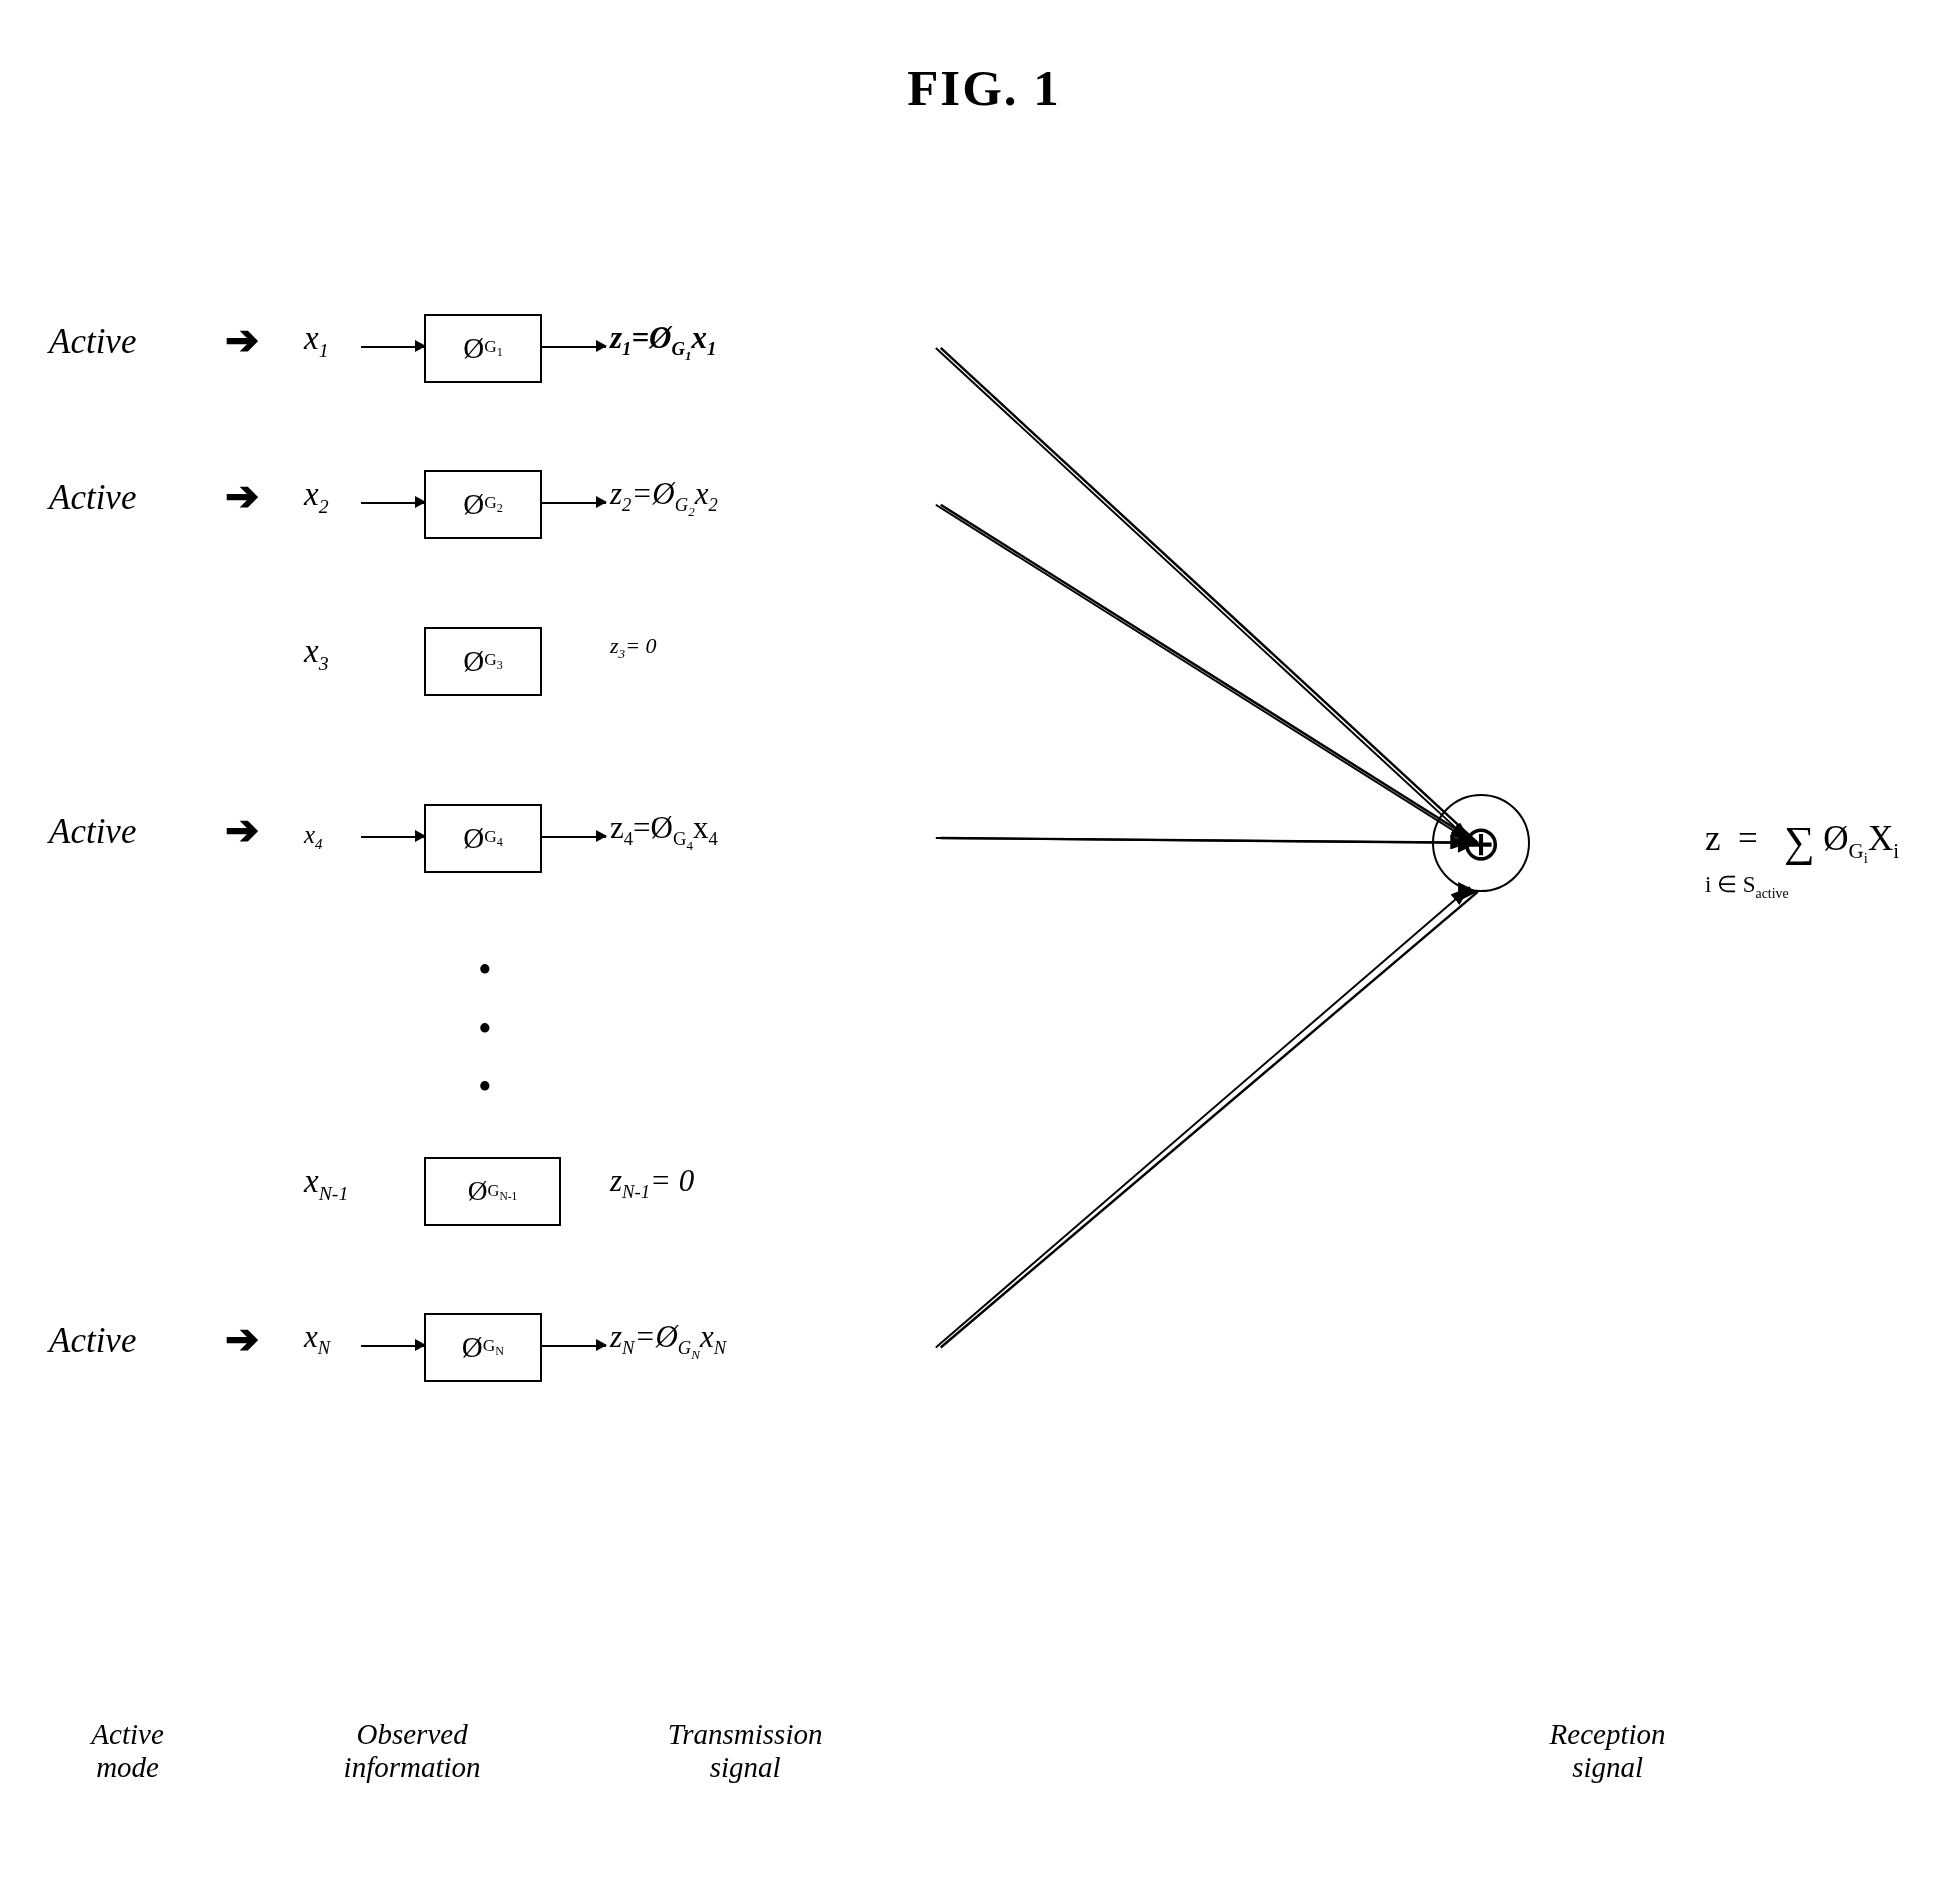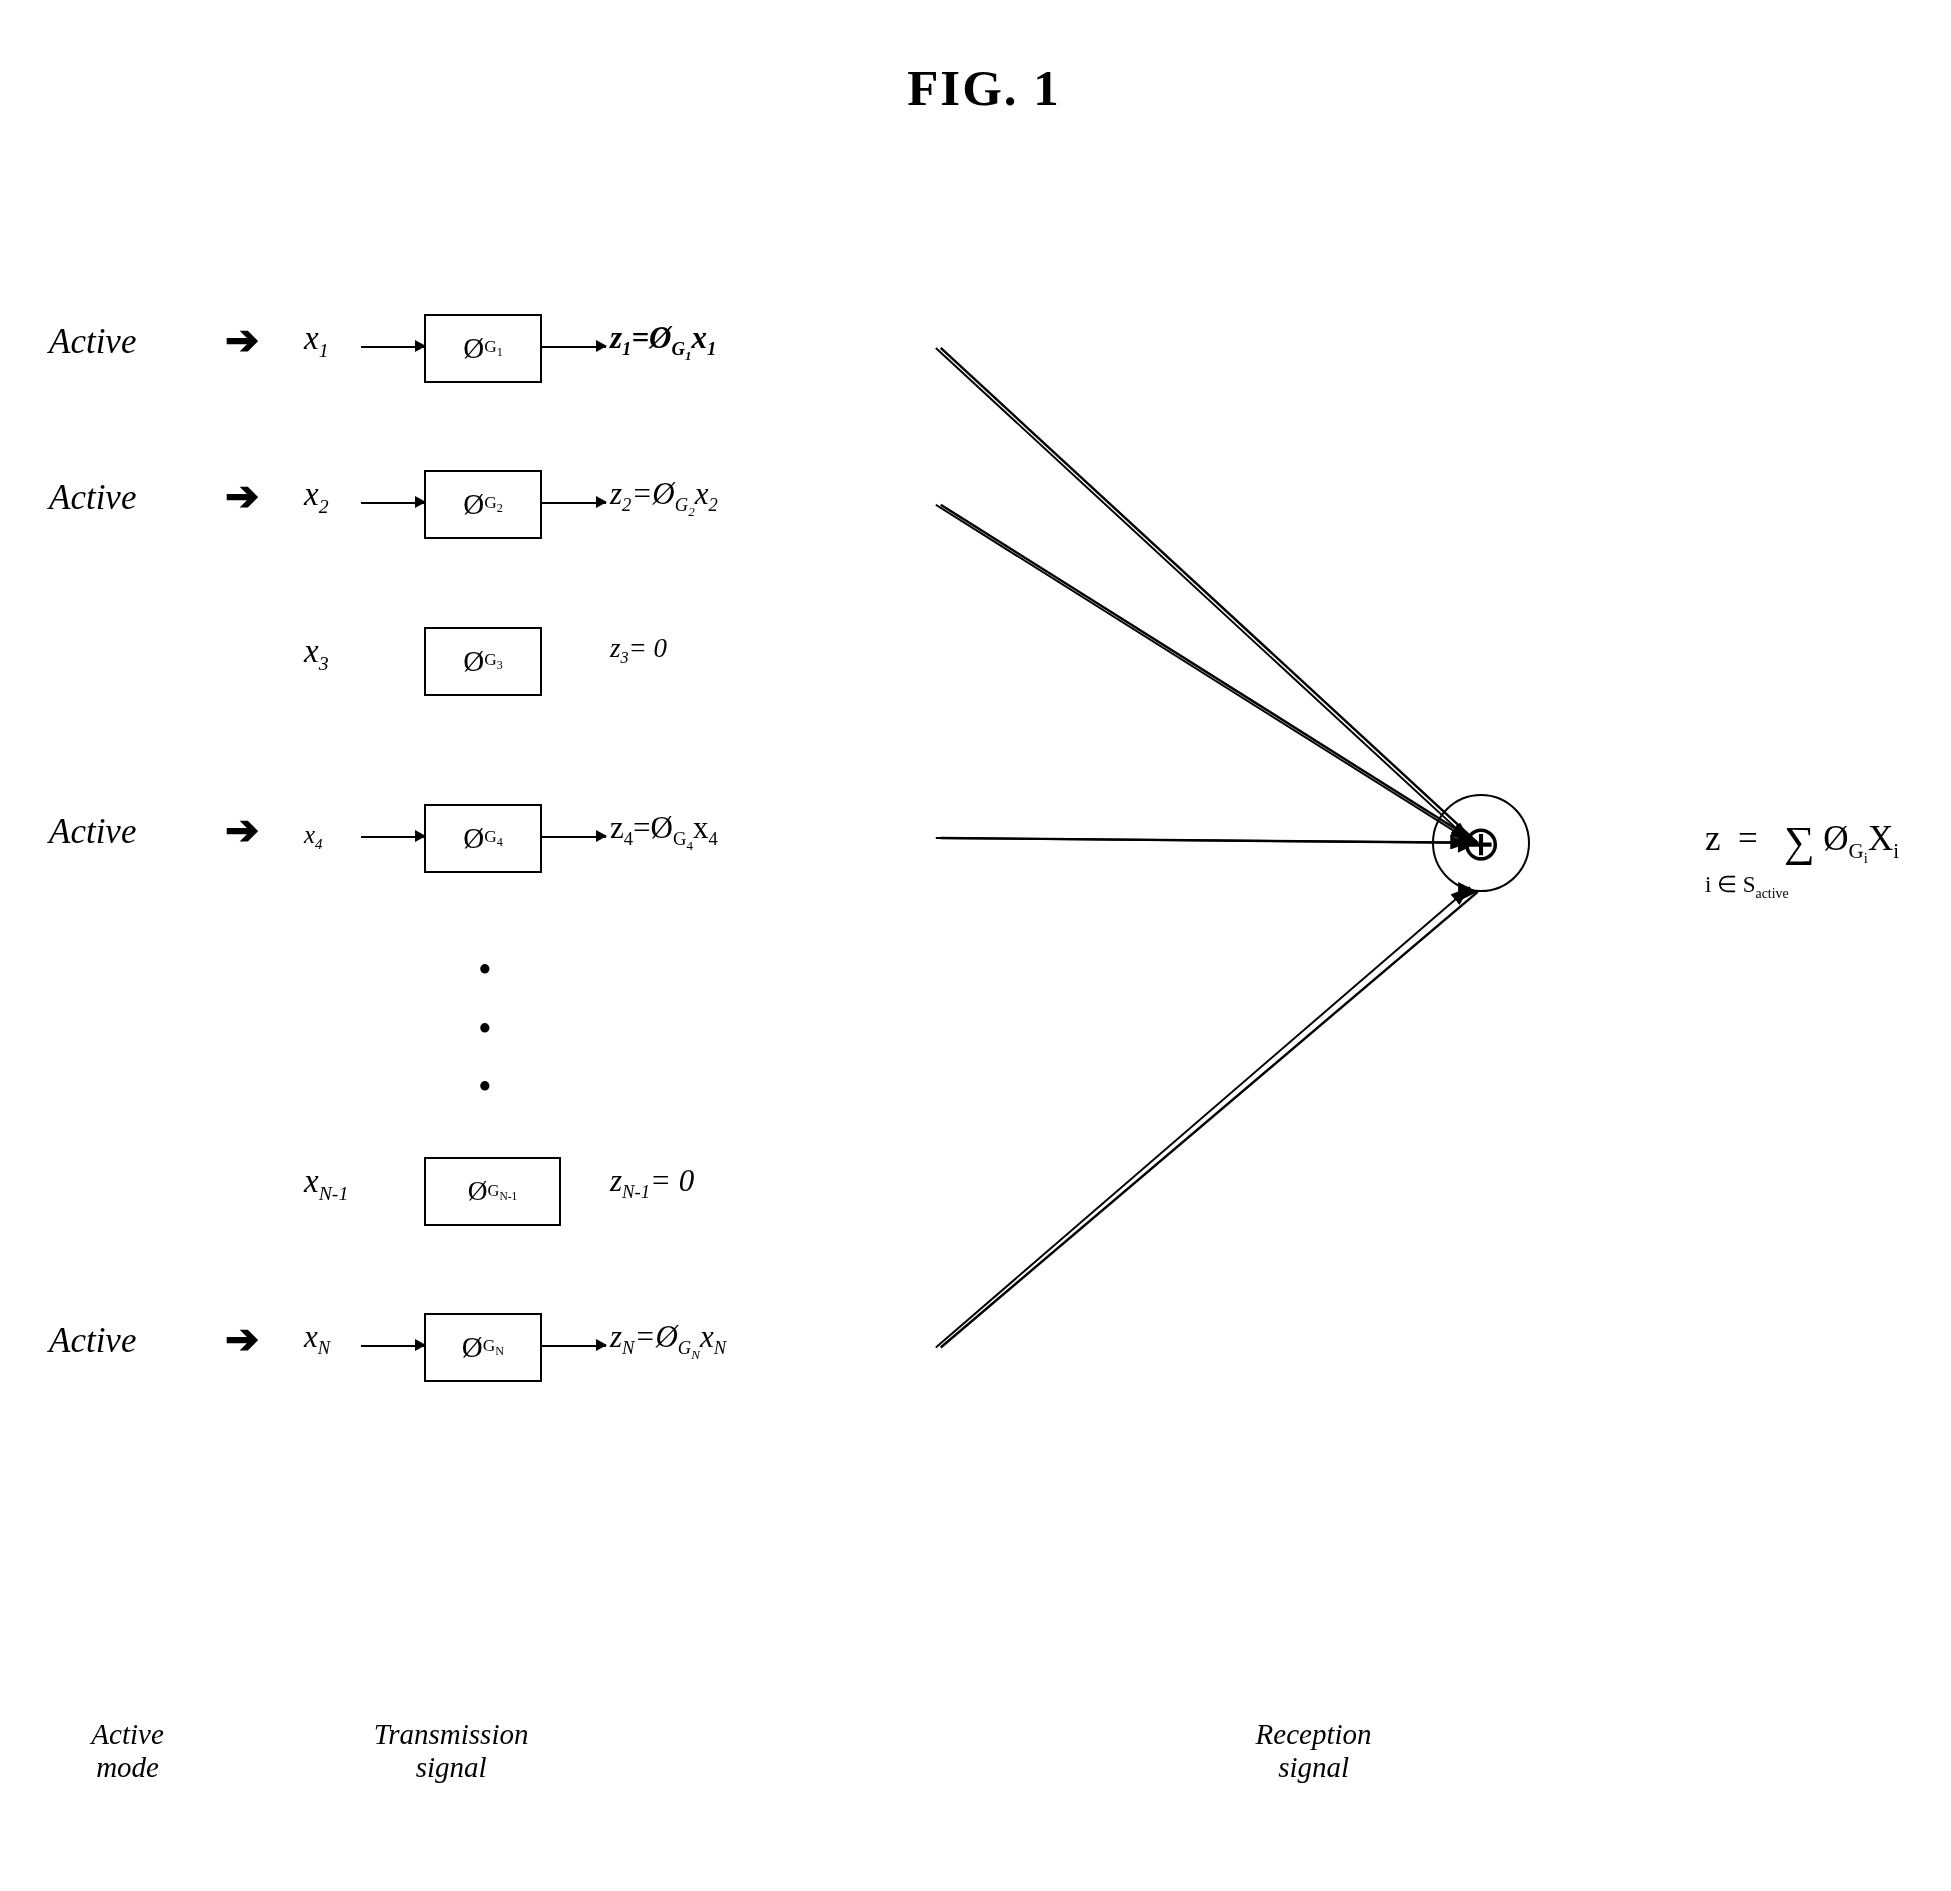--- a/index.html
+++ b/index.html
@@ -162,21 +162,21 @@
       <div style="position:absolute; right:-1px; top:-5.9px; border-left:11.8px solid #000; border-top:6.9px solid transparent; border-bottom:6.9px solid transparent;"></div>
     </div>
     <span style="position:absolute; left:610px; top:5.9px; font-size:31px; font-style:italic;">z<sub>2</sub>=Ø<sub>G<sub style="font-size:0.7em">2</sub></sub>x<sub>2</sub></span>
   </div>
 
   <div style="position:absolute; top:431px; left:0; width:1176px;">
     <span style="position:absolute; left:304px; top:5.9px; font-size:33px; font-style:italic;">x<sub>3</sub></span>
     <div style="position:absolute; left:424px; top:0px; width:118px; height:69px; border:2.5px solid #000; display:flex; align-items:center; justify-content:center; font-size:29px;">
       Ø<sub>G<sub style="font-size:0.7em">3</sub></sub>
     </div>
-    <span style="position:absolute; left:610px; top:5.9px; font-size:27px; font-style:italic;">z<sub>3</sub>= 0</span>
+    <span style="position:absolute; left:610px; top:5.9px; font-size:22px; font-style:italic;">z<sub>3</sub>= 0</span>
   </div>
 
   <div style="position:absolute; top:608px; left:0; width:1176px;">
     <span style="position:absolute; left:49px; top:7.8px; font-size:35px; font-style:italic;">Active</span>
     <span style="position:absolute; left:225px; top:2px; font-size:41px; font-weight:900;">➔</span>
     <span style="position:absolute; left:304px; top:17px; font-size:25px; font-style:italic;">x<sub>4</sub></span>
     <div style="position:absolute; left:361px; top:32px; width:64px; height:2px; background:#000;">
       <div style="position:absolute; right:-1px; top:-5.9px; border-left:11.8px solid #000; border-top:6.9px solid transparent; border-bottom:6.9px solid transparent;"></div>
     </div>
     <div style="position:absolute; left:424px; top:0px; width:118px; height:69px; border:2.5px solid #000; display:flex; align-items:center; justify-content:center; font-size:29px;">
@@ -213,18 +213,19 @@
       Ø<sub>G<sub style="font-size:0.7em">N</sub></sub>
     </div>
     <div style="position:absolute; left:542px; top:32px; width:64px; height:2px; background:#000;">
       <div style="position:absolute; right:-1px; top:-5.9px; border-left:11.8px solid #000; border-top:6.9px solid transparent; border-bottom:6.9px solid transparent;"></div>
     </div>
     <span style="position:absolute; left:610px; top:5.9px; font-size:31px; font-style:italic;">z<sub>N</sub>=Ø<sub>G<sub style="font-size:0.7em">N</sub></sub>x<sub>N</sub></span>
   </div>
 
   <div style="position:absolute; bottom:29px; left:0; width:1951px; display:flex; align-items:flex-start;">
     <div style="width:216px; margin-left:19.6px; font-size:29px; font-style:italic; text-align:center;">Active<br>mode</div>
+    <div style="width:235px; margin-left:59px; font-size:29px; font-style:italic; text-align:center;">Observed<br>information</div>
     <div style="width:235px; margin-left:98px; font-size:29px; font-style:italic; text-align:center;">Transmission<br>signal</div>
     <div style="width:216px; margin-left:637px; font-size:29px; font-style:italic; text-align:center;">Reception<br>signal</div>
   </div>
 
 </div>
 
 
 </body></html>

